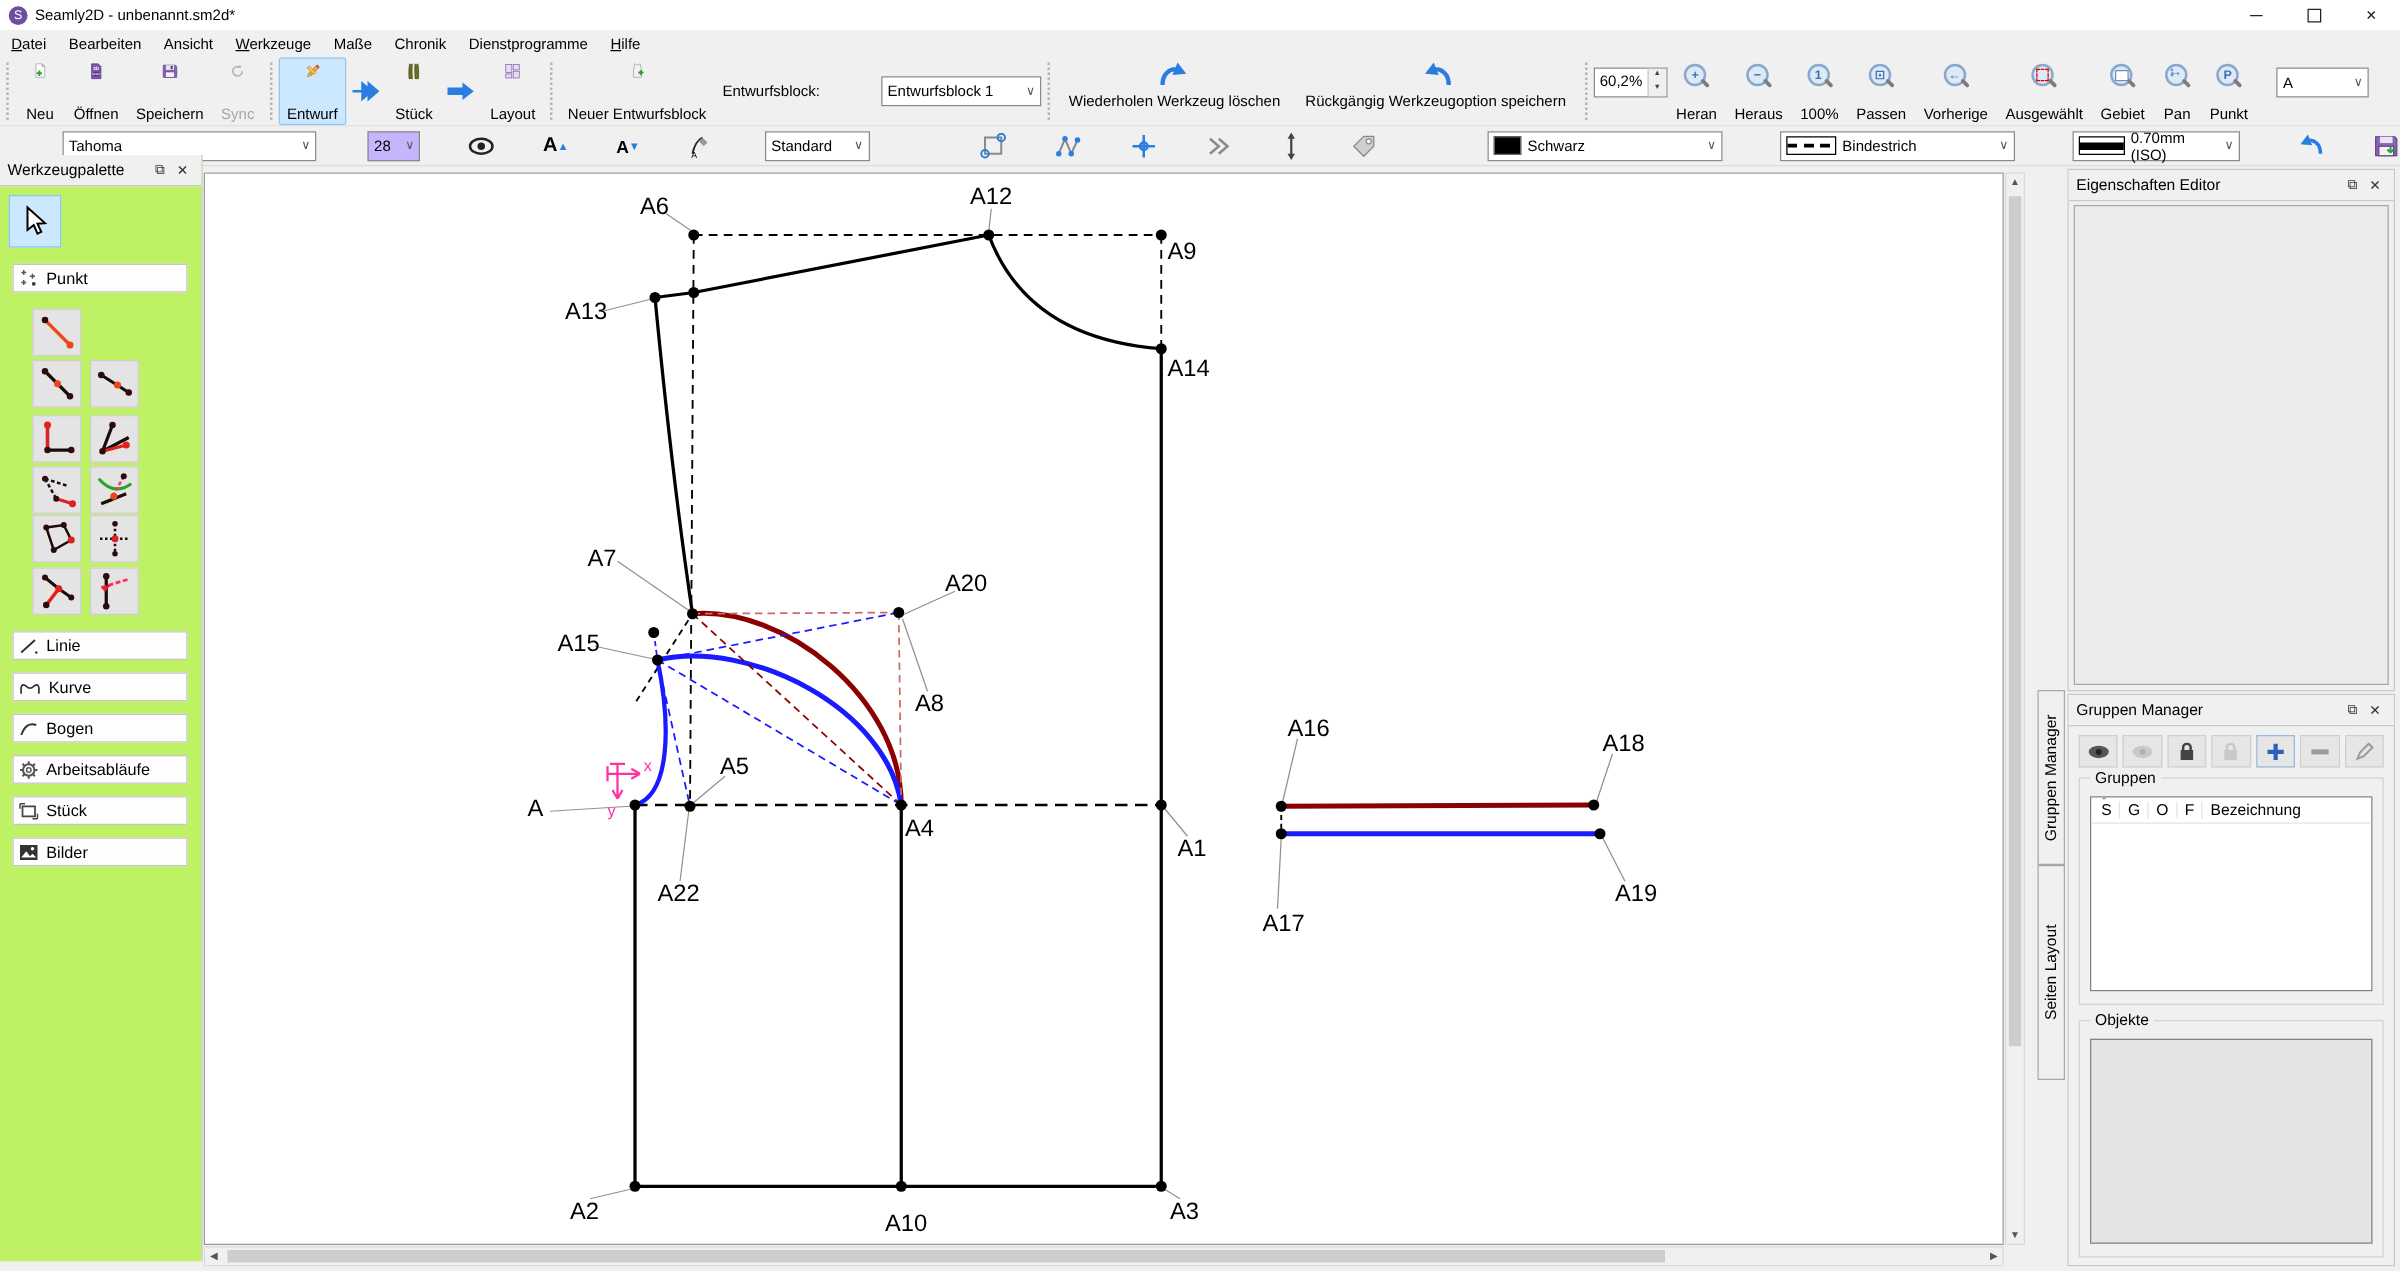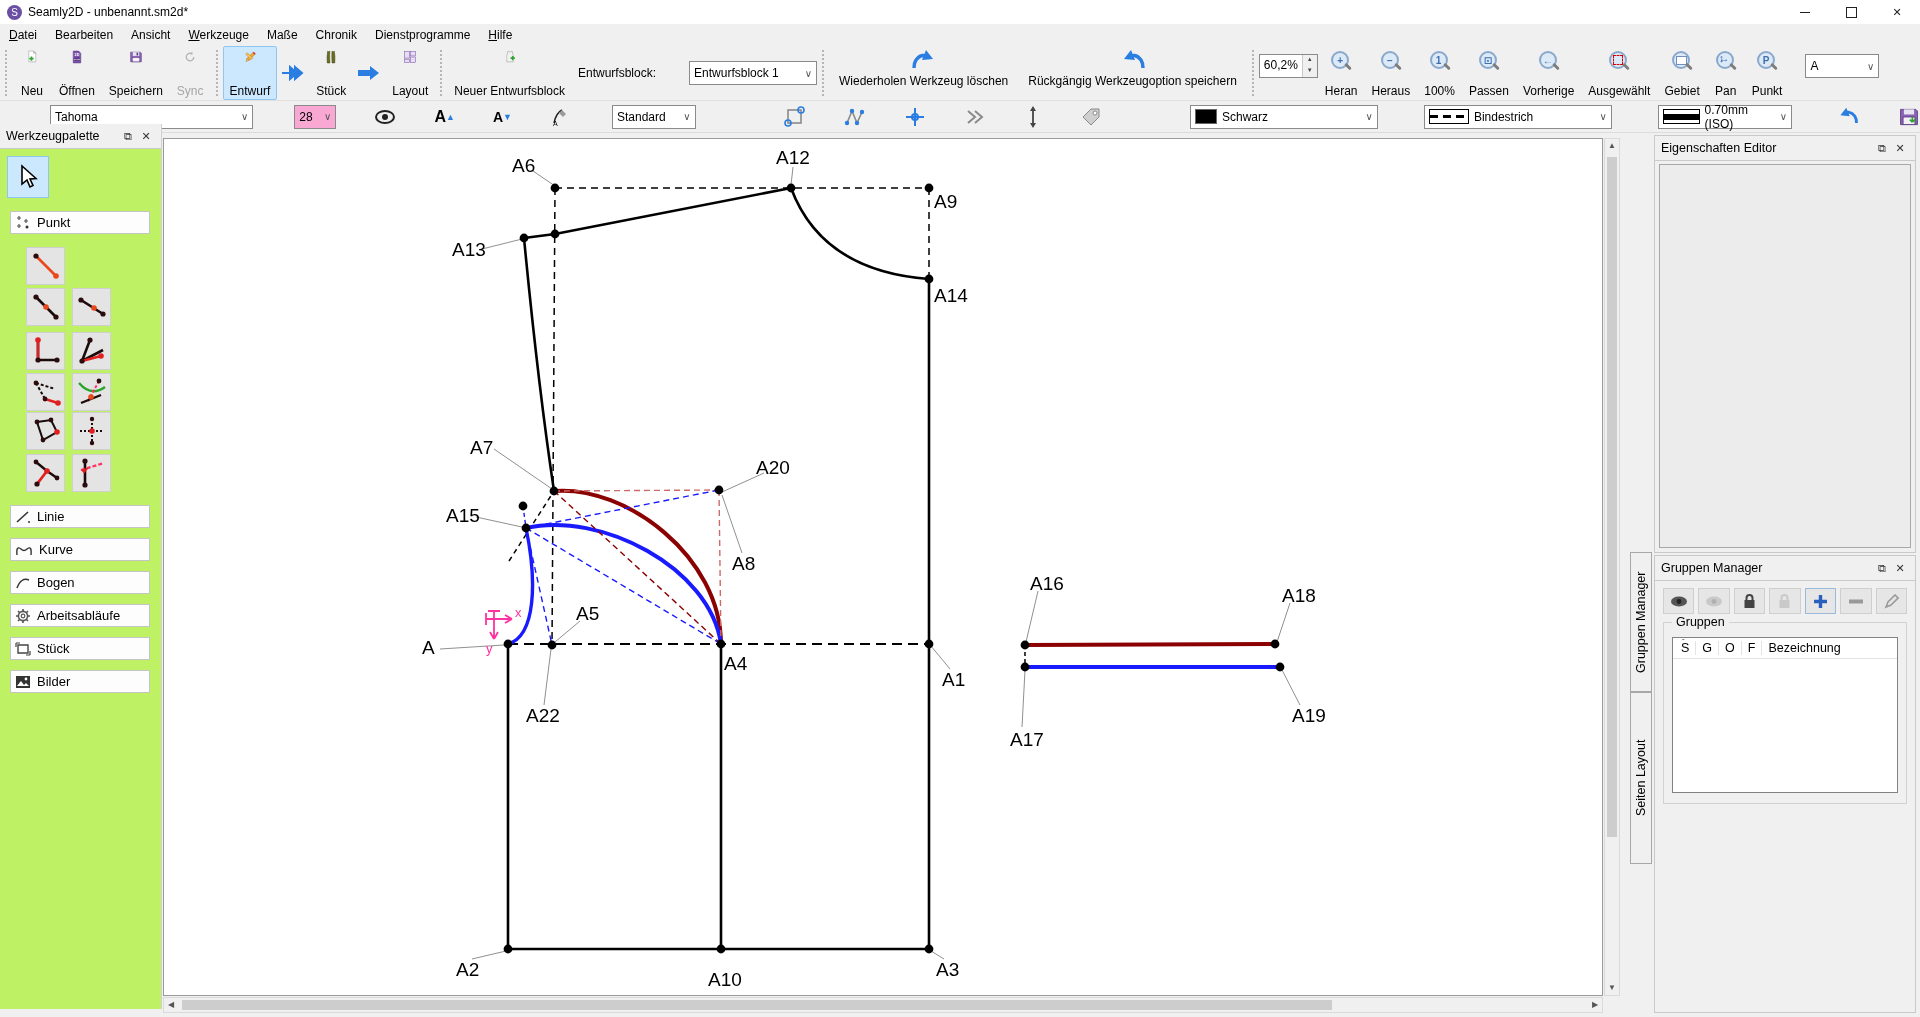--- a/index.html
+++ b/index.html
@@ -189,21 +189,21 @@
     <div class="sep"></div>
     <div class="tb-btn">
       <svg class="icon26" viewBox="0 0 26 26">
           <path d="M9,2 q4,4 8,0 q3,8 2,20 h-12 q-1,-12 2,-20 z" fill="#f2f2f2" stroke="#9a9a9a"></path>
           <path d="M14,15 h8 M18,11 v8" stroke="#2ea52e" stroke-width="3"></path>
         </svg>
       <span class="lbl">Neuer Entwurfsblock</span>
     </div>
     <div class="tb-group" style="margin-left:6px;gap:33px;">
       <span style="font-size:12px;">Entwurfsblock:</span>
-      <div class="combo" style="width:118px;margin-left:0;">
+      <div class="combo" style="width:118px;margin-left:16px;">
         <span>Entwurfsblock 1</span>
           <span class="car">∨</span>
       </div>
     </div>
     <div class="sep"></div>
     <div class="biglabelbtn">
       <svg width="28" height="26" viewBox="0 0 28 26">
           <path d="M20,10 q-8,-6 -14,2 q-2,3 -2,8" fill="none" stroke="#2a7de1" stroke-width="3.4"></path>
           <path d="M16,2 l7,9 l-11,1 z" fill="#2a7de1"></path>
         </svg>
@@ -305,21 +305,21 @@
       </div>
     </div>
   </div>
 
   <div id="toolbar2">
     <div class="sep"></div>
     <div class="combo" style="width:252px;">
       <span>Tahoma</span>
         <span class="car">∨</span>
     </div>
-    <div class="combo" style="width:42px;margin-left:3px;background:#f9a8d4;">
+    <div class="combo" style="width:42px;margin-left:3px;background:#c4b5fd;">
       <span>28</span>
         <span class="car">∨</span>
     </div>
     <div class="mini">
       <svg width="22" height="16" viewBox="0 0 22 16">
           <ellipse cx="11" cy="8" rx="9" ry="6" fill="none" stroke="#222" stroke-width="2"></ellipse>
           <circle cx="11" cy="8" r="3" fill="#222"></circle>
         </svg>
     </div>
     <div class="mini" style="font-weight:bold;font-size:16px;">A<span style="color:#2a7de1;font-size:9px;vertical-align:top;">▲</span></div>
@@ -745,15 +745,19 @@
       <div class="glist">
         <div class="ghead">
           <span class="col" style="padding-left:8px;"><span class="sortcaret">ˆ</span><span>S</span></span>
           <span class="col">G</span>
           <span class="col">O</span>
           <span class="col">F</span>
           <span class="col">Bezeichnung</span>
         </div>
       </div>
     </div>
+    <div class="groupbox" style="top:260px;height:188px;">
+      <span class="glabel">Objekte</span>
+      <div class="glist inset" style="background:#e4e4e4;"></div>
+    </div>
   </div>
 
 </div>
 
 </body></html>

